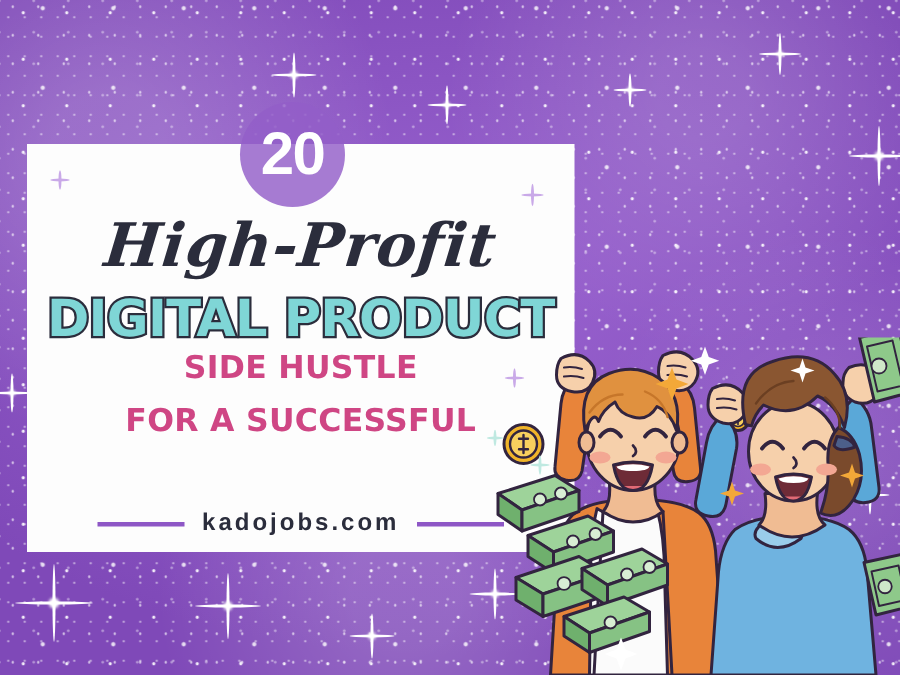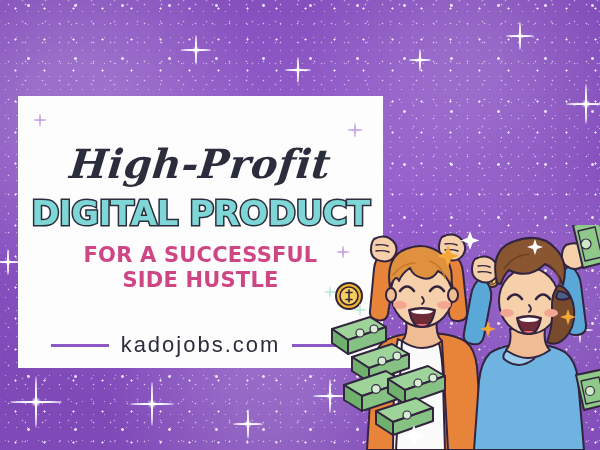--- a/index.html
+++ b/index.html
@@ -106,21 +106,21 @@
   }
 
   
   .urlrow{
     position:absolute; bottom:10px; left:0; right:0;
     display:flex; align-items:center; justify-content:center; gap:12px;
   }
   .rule{ height:3px; width:58px; background:#8e57c6; }
   .url{
     font-family:"Liberation Sans", sans-serif;
-    font-size:22px; color:#2b2d3c; letter-spacing:2px; font-weight:400;
+    font-size:16px; color:#2b2d3c; letter-spacing:2px; font-weight:700;
   }
 
   
   .illus{ position:absolute; left:330px; top:225px; width:272px; height:225px; z-index:7; }
   .illus svg{ display:block; width:100%; height:100%; }
 </style>
 </head>
 <body>
 
 <div id="pin">
@@ -192,31 +192,34 @@
   <div class="spark" style="left:580px;top:330px;">
     <i class="v" style="height:26px"></i>
       <i class="h" style="width:26px"></i>
       <i class="c" style="width:4px;height:4px"></i>
   </div>
 
   <div class="card">
     <div class="card-inner">
       <div class="script">High-Profit</div>
       <div class="teal-line">DIGITAL PRODUCT</div>
+      <div class="pinkline" style="margin-top:0">SIDE HUSTLE</div>
       <div class="pinkline">FOR A SUCCESSFUL</div>
-      <div class="pinkline" style="margin-top:0">SIDE HUSTLE</div>
     </div>
 
     <div class="urlrow">
       <span class="rule"></span>
       <span class="url">kadojobs.com</span>
       <span class="rule"></span>
     </div>
   </div>
 
+  <div class="badge">
+    <span>20</span>
+  </div>
 
   <div class="illus">
     <svg viewBox="0 0 272 225" xmlns="http://www.w3.org/2000/svg">
       <defs>
         <clipPath id="clipAll">
             <rect x="0" y="0" width="272" height="225"></rect>
           </clipPath>
       </defs>
       <g clip-path="url(#clipAll)" stroke="#32243f" stroke-width="2" stroke-linecap="round" stroke-linejoin="round">
 

